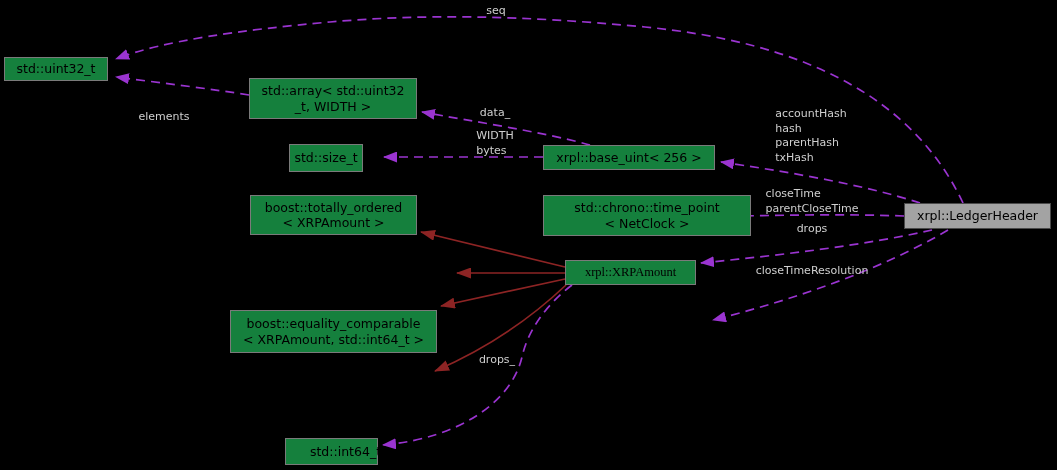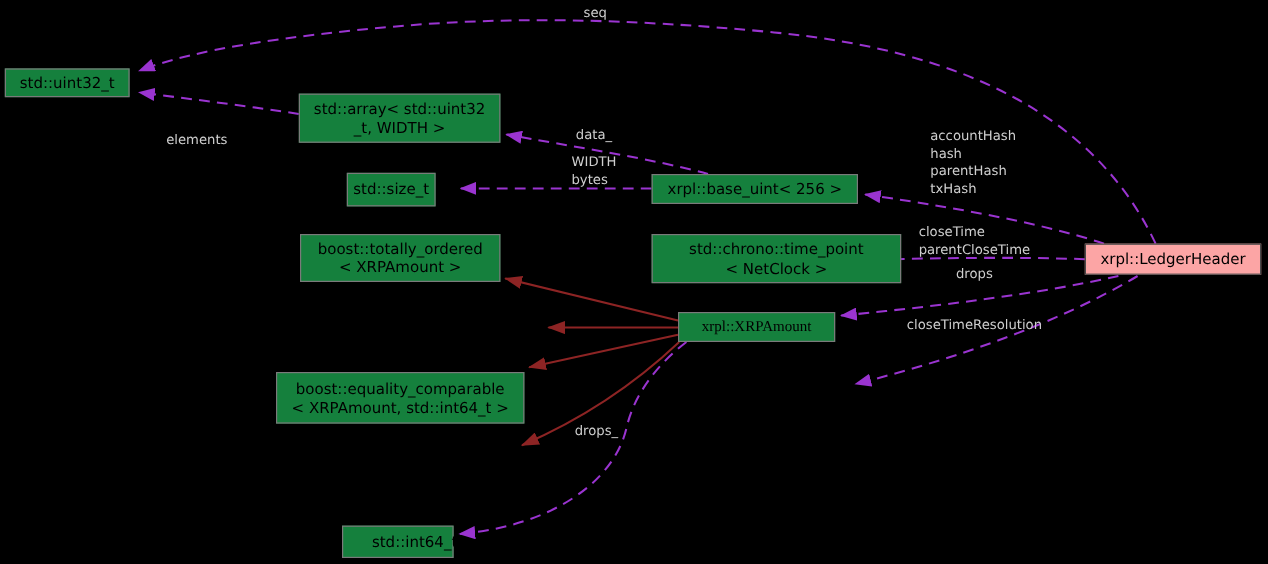--- a/index.html
+++ b/index.html
@@ -16,21 +16,21 @@
     display:flex;align-items:center;justify-content:center;
     box-sizing:border-box;
     background:#15803d;
     border:1.5px solid #7a7a7a;
     color:#000;
     font-size:12.5px;line-height:15.5px;
     text-align:center;white-space:pre-line;
     z-index:2;
   }
   .node.highlight{
-    background:#fca5a5;
+    background:#a3a3a3;
     border-color:#4a4a4a;
   }
   .edge-label{
     position:absolute;
     transform:translate(-50%,-50%);
     color:#cfcfcf;
     font-size:11px;line-height:14.5px;
     white-space:pre-line;
     z-index:3;
   }

